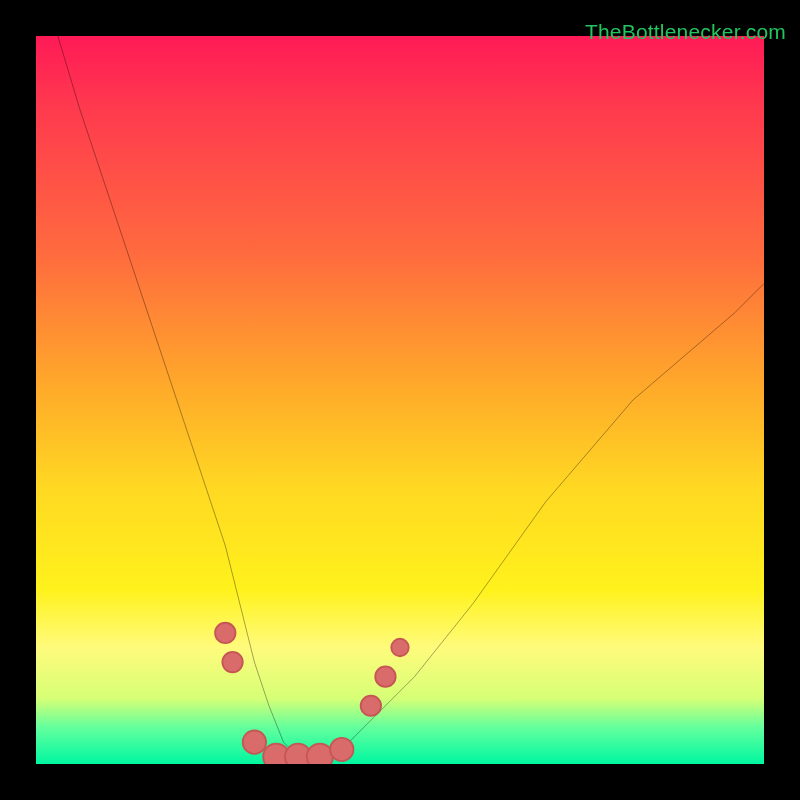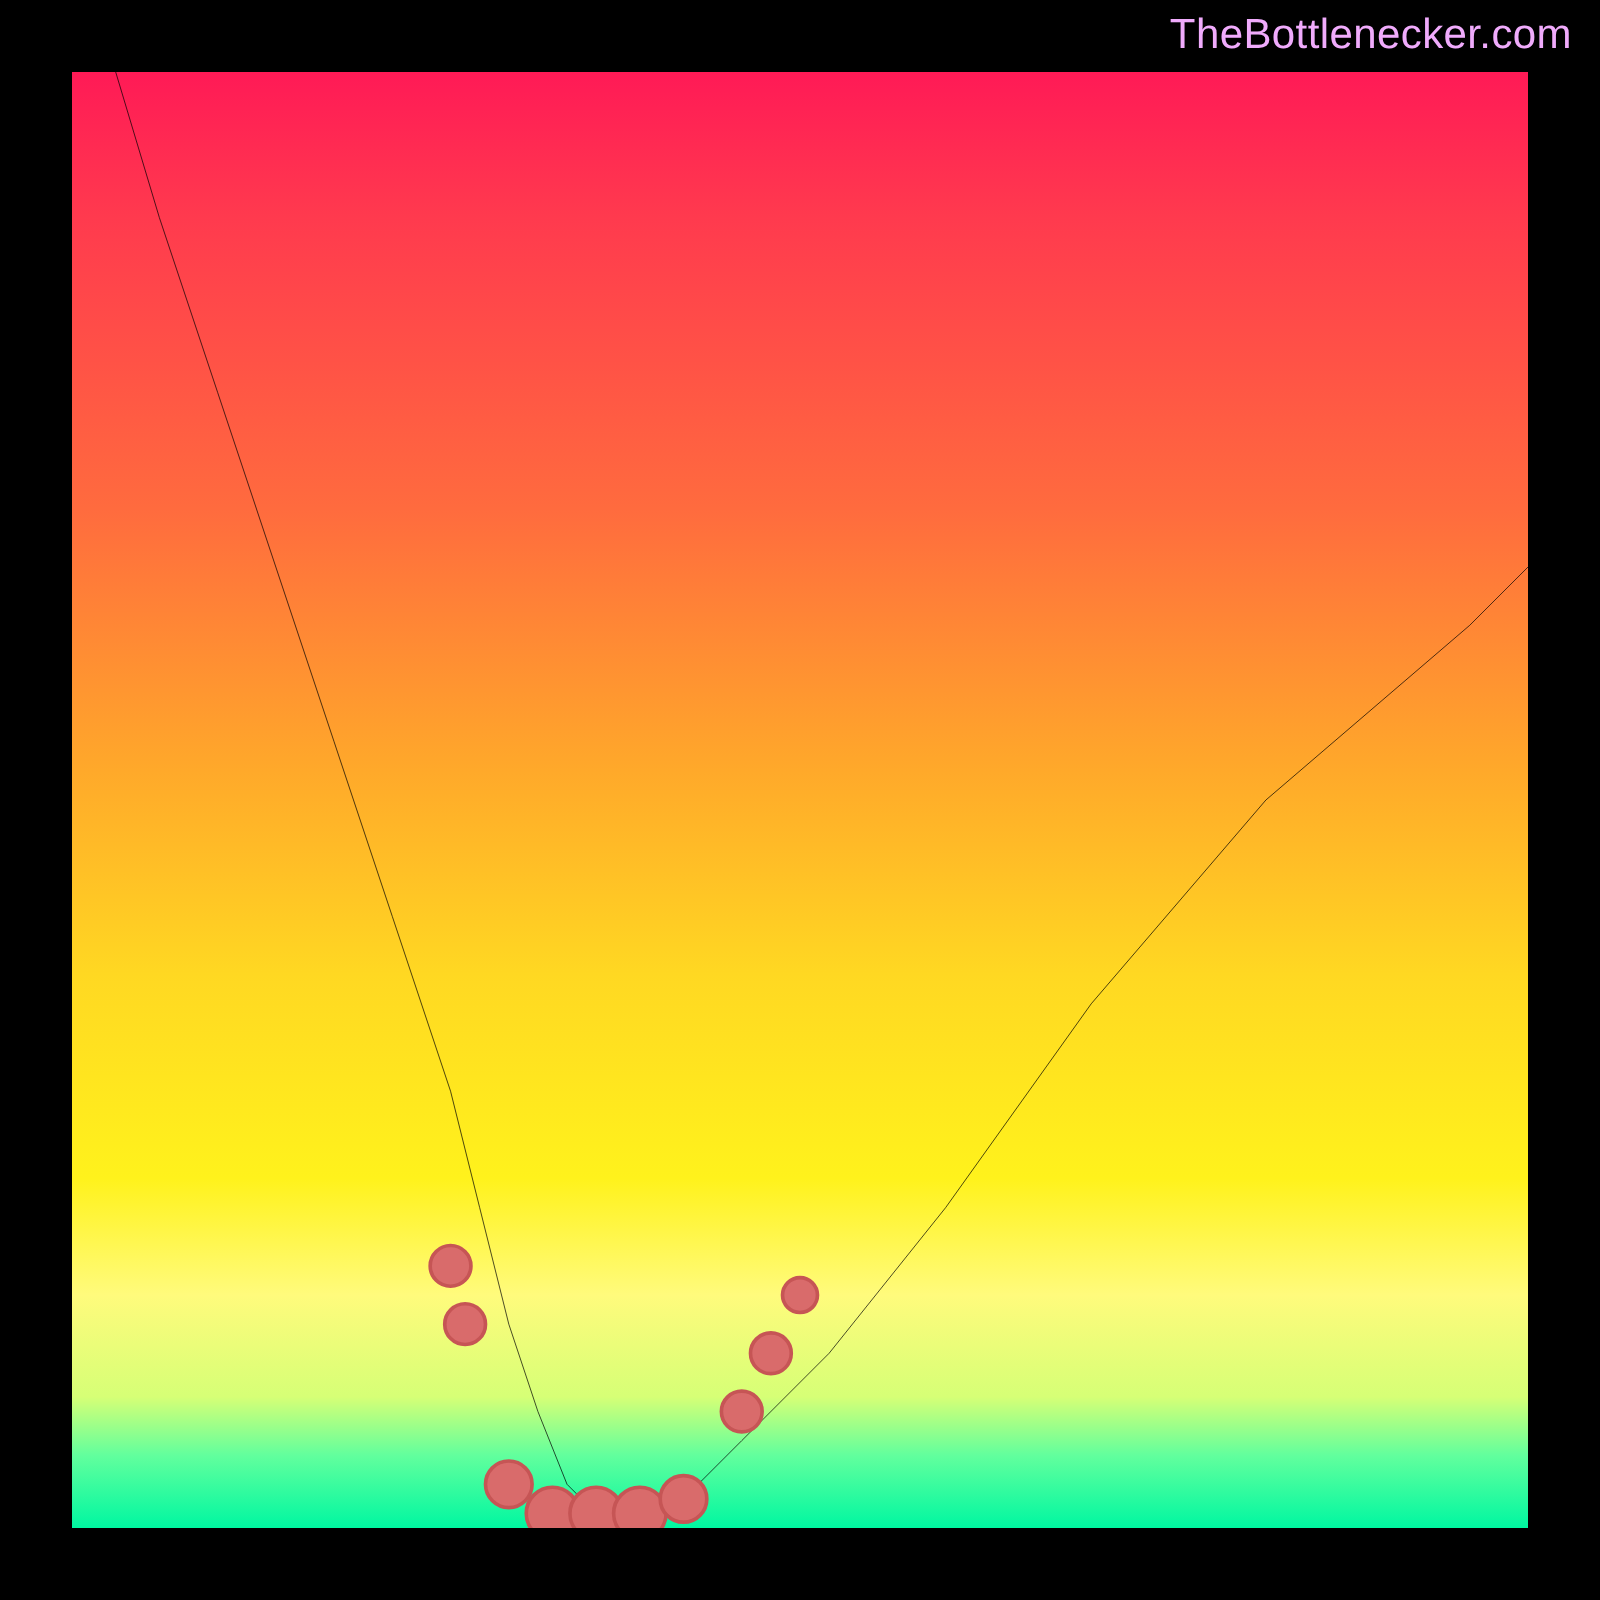--- a/index.html
+++ b/index.html
@@ -39,23 +39,23 @@
   }
   svg.curves {
     position: absolute;
     left: 0;
     top: 0;
     width: 728px;
     height: 728px;
   }
   .watermark {
     position: absolute;
-    top: 6px;
+    top: 20px;
     right: 14px;
-    color: #f0abfc;
+    color: #22c55e;
     font-size: 21px;
     letter-spacing: 0.2px;
     font-weight: 400;
     text-align: center;
   }
 </style>
 </head>
 <body>
 
 <div class="frame">

